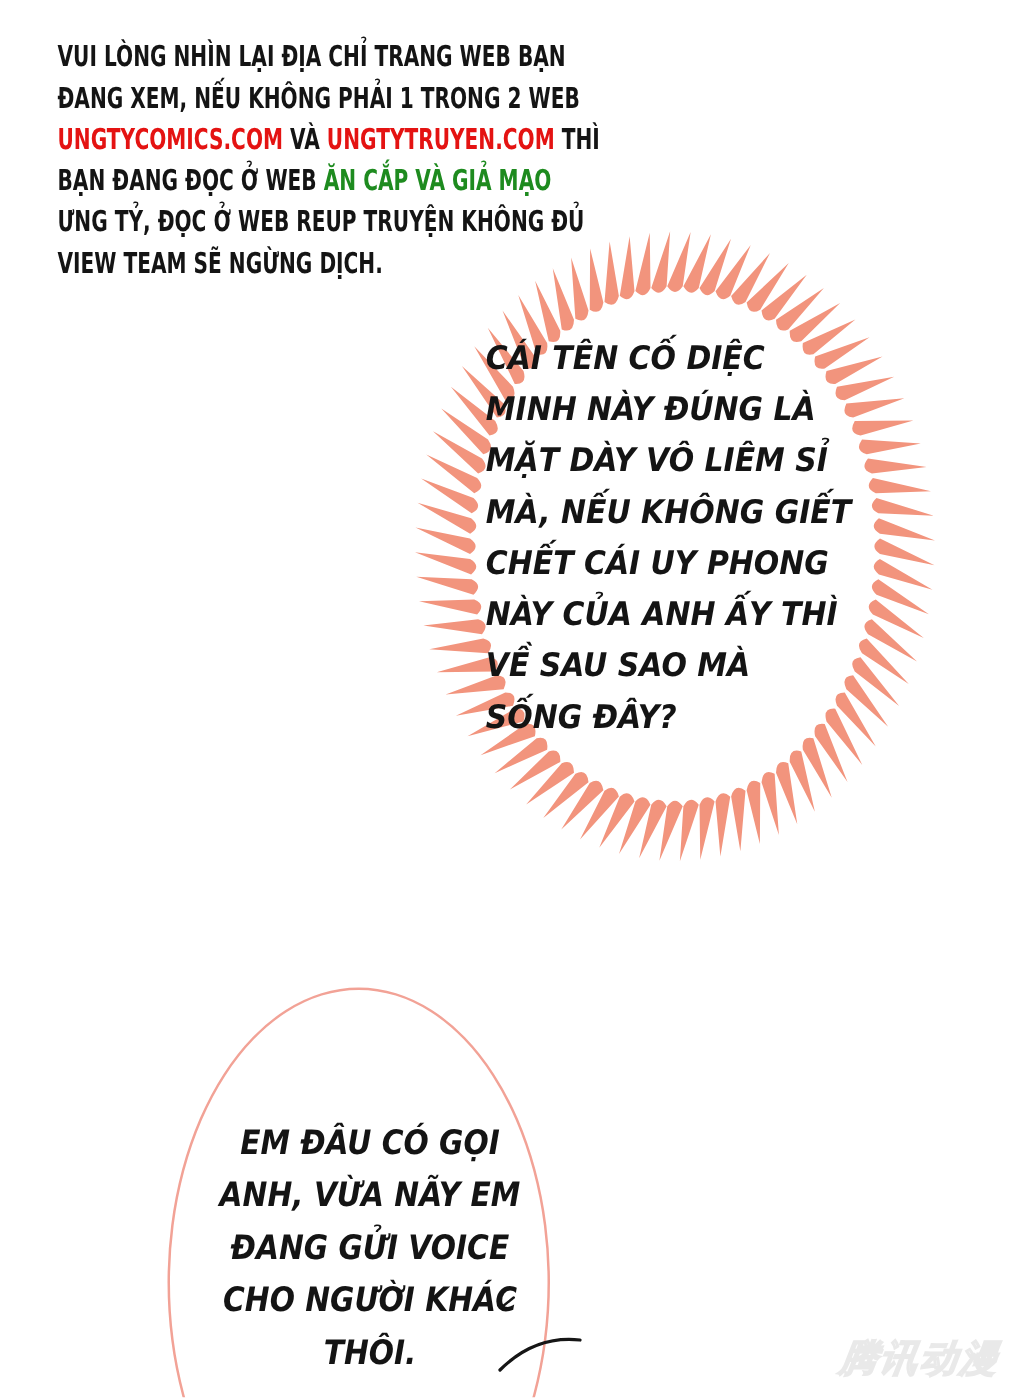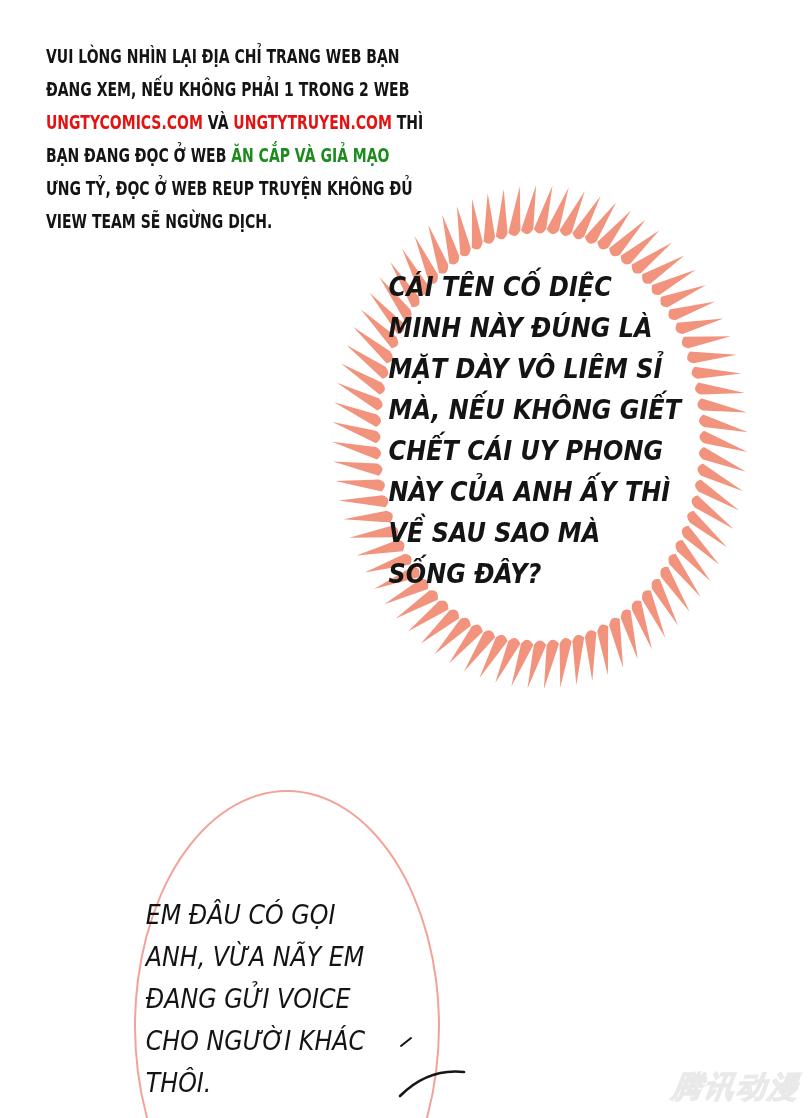--- a/index.html
+++ b/index.html
@@ -4,22 +4,22 @@
 <style>
   html,body { margin:0; padding:0; background:#ffffff; }
   .page {
     position:relative; width:812px; height:1118px;
     background:#ffffff; overflow:hidden;
     font-family:"DejaVu Sans", sans-serif;
   }
 
   
   .notice {
-    position:absolute; left:46px; top:40px; width:740px;
-    color:var(--ink); font-weight:bold; font-size:20px; line-height:33px;
+    position:absolute; left:46px; top:30px; width:740px;
+    color:var(--ink); font-weight:bold; font-size:23px; line-height:33px;
   }
   .nline { white-space:nowrap; transform:scaleX(0.70); transform-origin:left center; }
   .seg-red   { color:var(--url_red); }
   .seg-green { color:var(--alert_green); }
 
   
   .burst-svg { position:absolute; left:320px; top:172px; width:440px; height:536px; }
   .burst-svg path.spikes { fill:var(--burst_salmon); stroke:none; }
   .burst-svg ellipse.inner { fill:#ffffff; stroke:none; }
   .burst-text {
@@ -29,23 +29,23 @@
   }
   .burst-text .bline { white-space:nowrap; transform:scaleX(0.92); transform-origin:center; }
 
   
   .oval-bubble {
     position:absolute; left:134px; top:790px; width:306px; height:472px;
     border:2.5px solid var(--bubble_outline); border-radius:50%;
     background:#ffffff; box-sizing:border-box;
   }
   .oval-text {
-    position:absolute; left:128px; top:894px; width:296px;
-    color:var(--ink);
-    font-style:italic; font-weight:normal; font-size:27px; line-height:42px;
+    position:absolute; left:148px; top:894px; width:296px;
+    text-align:center; color:var(--ink);
+    font-style:italic; font-weight:bold; font-size:27px; line-height:42px;
   }
   .oval-text .bline { white-space:nowrap; transform:scaleX(0.88); transform-origin:center; }
 
   
   .ink-stroke { position:absolute; left:380px; top:1035px; width:130px; height:83px; }
   .ink-stroke path { stroke:#161616; fill:none; stroke-linecap:round; }
 
   
   .watermark {
     position:absolute; right:12px; bottom:10px;

